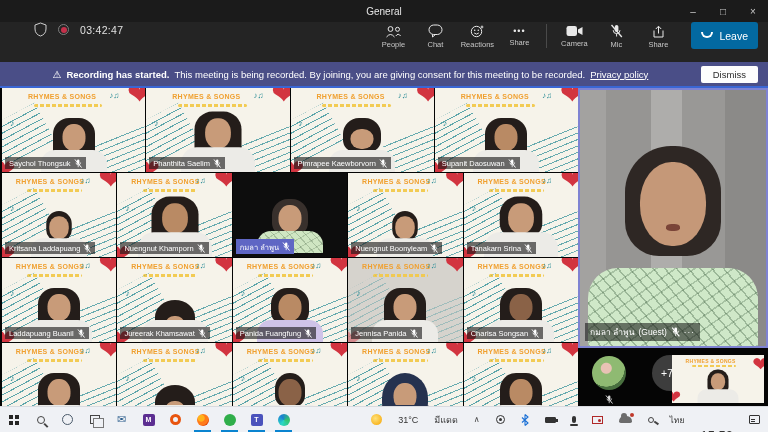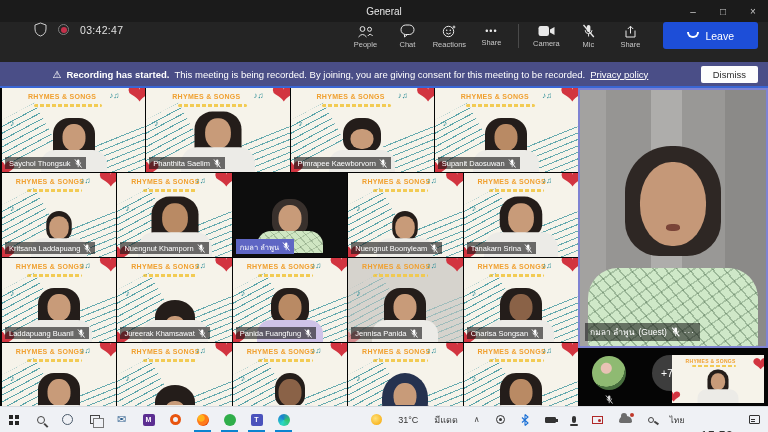--- a/index.html
+++ b/index.html
@@ -17,21 +17,21 @@
   .toolbar { position:absolute; top:22px; left:0; right:0; height:40px; background:#242424; display:flex; align-items:flex-start; }
   .tl-left { display:flex; align-items:center; gap:11px; margin-left:34px; }
   .rec-ind { width:11px; height:11px; border-radius:50%; border:1.5px solid #7d7d7d; display:flex; align-items:center; justify-content:center; }
   .rec-ind i { width:6px; height:6px; border-radius:50%; background:#c4314b; display:block; }
   .timer { color:#e0e0e0; font-size:10.5px; letter-spacing:.3px; }
   .tl-right { margin-left:auto; display:flex; align-items:center; margin-right:10px; }
   .tbtn { width:42px; display:flex; flex-direction:column; align-items:center; gap:2px; padding-top:2px; }
   .tbtn .lbl { font-size:7.5px; color:#c6c6c6; }
   .dots { color:#e8e8e8; font-size:9px; letter-spacing:1px; line-height:10px; }
   .tdivider { width:1px; height:24px; background:#4a4a4a; margin:0 6px; }
-  .leave-btn { height:27px; padding:0 24px; margin-left:12px; background:#1d4ed8; border-radius:3px; display:flex; align-items:center; gap:6px; color:#fff; font-size:10.5px; }
+  .leave-btn { height:27px; padding:0 10px; margin-left:12px; background:#0369a1; border-radius:3px; display:flex; align-items:center; gap:6px; color:#fff; font-size:10.5px; }
   .handset { width:12px; height:6px; border:2px solid #fff; border-top:none; border-radius:0 0 10px 10px; margin-top:-2px; }
 
   
   .banner { position:absolute; top:62px; left:0; right:0; height:24px; background:#4a4e87; color:#fff; display:flex; align-items:center; font-size:9.5px; }
   .banner-center { flex:1; display:flex; align-items:center; justify-content:center; gap:5px; white-space:nowrap; }
   .warn { font-size:10px; color:#fff; }
   .banner b { font-weight:bold; }
   .privacy { text-decoration:underline; cursor:pointer; }
   .dismiss-btn { margin-right:10px; background:#fdfdfd; color:#2b2b2b; font-size:9.5px; padding:3px 12px; border-radius:2px; }
   .accent-line { position:absolute; top:86px; left:0; right:0; height:2px; background:#3a66d4; }

